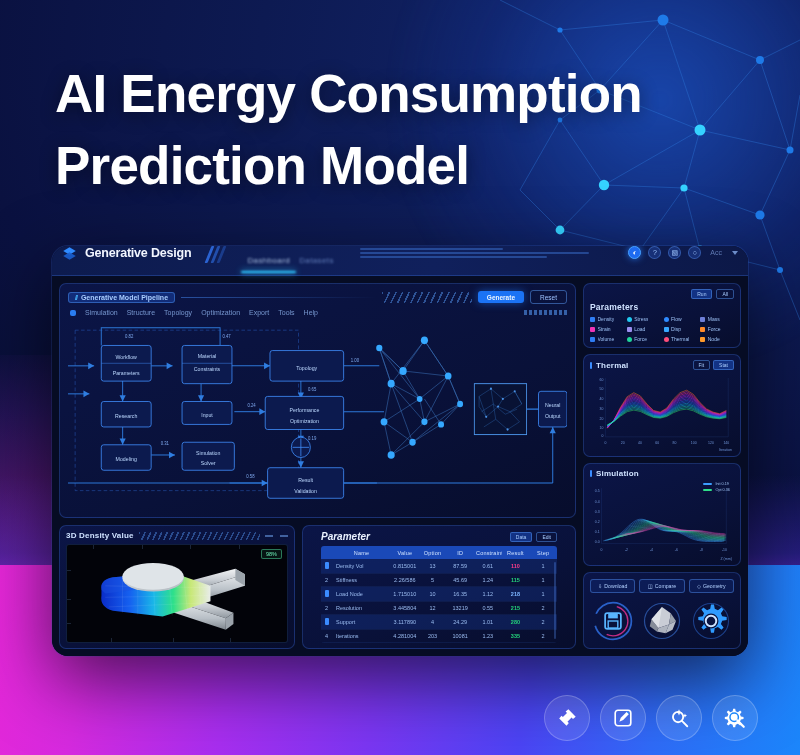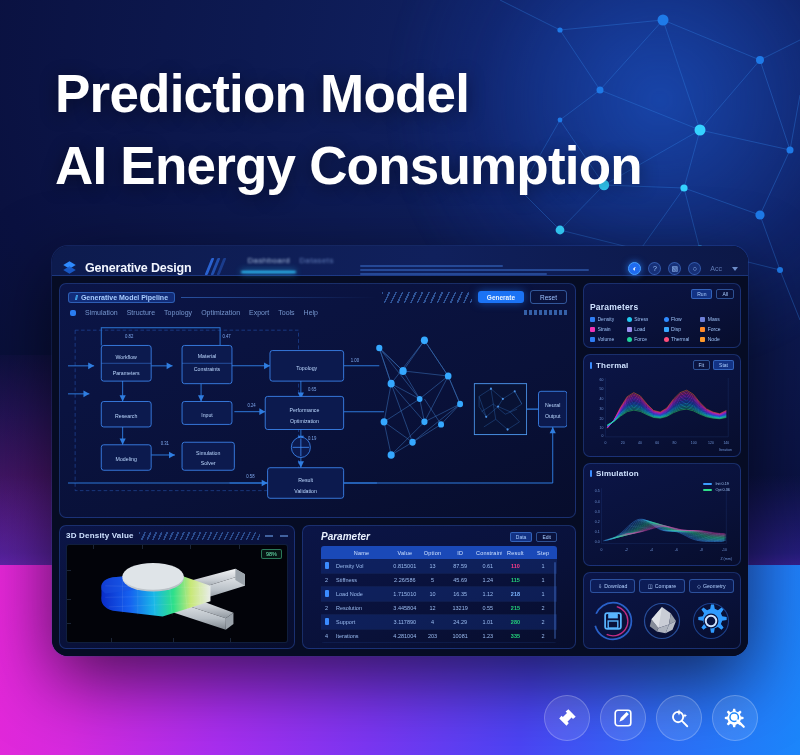--- a/index.html
+++ b/index.html
@@ -56,21 +56,21 @@
     box-shadow: 0 24px 70px rgba(0,0,0,.62), 0 0 0 1px rgba(70,120,240,.22);
     overflow: hidden;
     display: flex; flex-direction: column;
   }
 
   
   .app-header {
     height: 30px; flex: 0 0 30px;
     background: linear-gradient(90deg, #0d1b4e 0%, #10205c 55%, #0c1847 100%);
     border-bottom: 1px solid rgba(70,130,250,.28);
-    display: flex; align-items: flex-end; padding: 0 10px; gap: 8px;
+    display: flex; align-items: flex-start; padding: 0 10px; gap: 8px;
     position: relative;
   }
   .logo-mark { width: 15px; height: 15px; flex: 0 0 15px; }
   .brand { font-size: 12.5px; font-weight: 700; color: #f2f6ff; letter-spacing: -.2px; }
   .hdr-slashes { display: flex; gap: 3px; margin-left: 9px; transform: skewX(-22deg); }
   .hdr-slashes i { display: block; width: 3px; height: 17px; background: #2f6fe8; opacity: .85; border-radius: 1px; }
   .hdr-slashes i:nth-child(2) { opacity: .6; }
   .hdr-slashes i:nth-child(3) { opacity: .38; }
   .hdr-tabs { display: flex; gap: 9px; margin-left: 16px; align-items: center; height: 100%; }
   .hdr-tab {
@@ -288,22 +288,22 @@
       <circle cx="560" cy="230" r="4.4"></circle>
       <circle cx="700" cy="250" r="4.6"></circle>
     </g>
   </svg>
 
   <div class="bg-bottom-fade"></div>
   <div class="bg-bottom-grad"></div>
 </div>
 
 <div class="title-wrap">
+  <div class="title-line">AI Energy Consumption</div>
   <div class="title-line">Prediction Model</div>
-  <div class="title-line">AI Energy Consumption</div>
 </div>
 
 <div class="app-window">
 
   <div class="app-header">
     <svg class="logo-mark" viewBox="0 0 24 24">
       <path d="M12 2 L22 8 L12 14 L2 8 Z" fill="#2f8bff"></path>
       <path d="M12 10 L22 16 L12 22 L2 16 Z" fill="#1a5fd0" opacity=".9"></path>
     </svg>
     <div class="brand">Generative Design</div>

